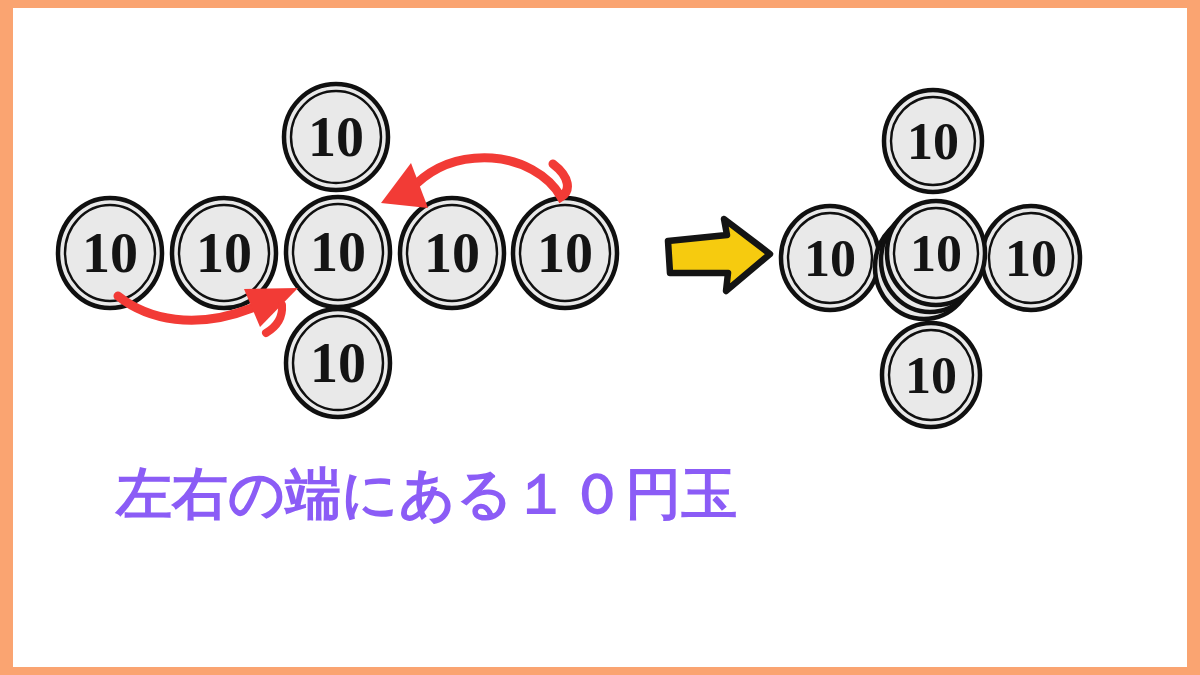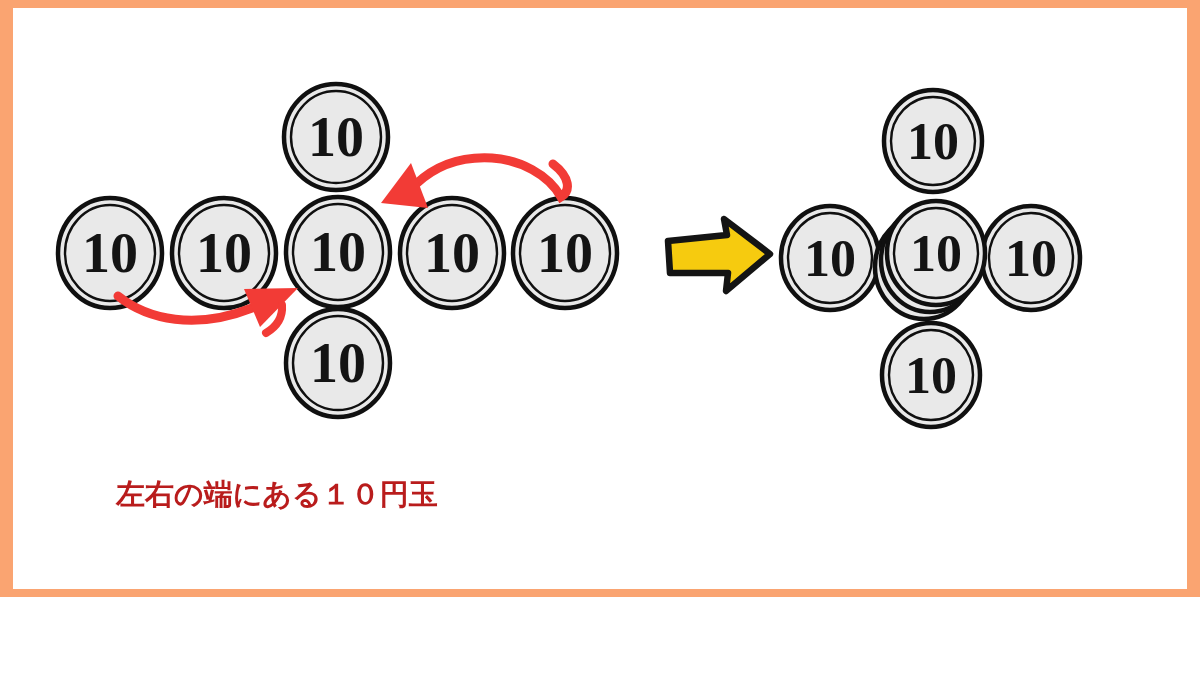--- a/index.html
+++ b/index.html
@@ -3,38 +3,38 @@
 <meta charset="utf-8">
 <style>
   html,body{margin:0;padding:0;background:#ffffff;}
   .frame{
     position:absolute; inset:0; box-sizing:border-box;
     border-style:solid; border-color:#FAA471;
     border-width:8px 13px 8px 13px;
     pointer-events:none; z-index:5;
   }
   .page{
-    position:relative; width:1200px; height:597px; overflow:hidden;
+    position:relative; width:1200px; height:675px; overflow:hidden;
     background:#ffffff;
     font-family:"DejaVu Sans","Liberation Sans",sans-serif;
   }
   svg.canvas{position:absolute; left:0; top:0;}
   .coin-body{stroke-width:4.5;}
   .coin-ring{fill:none; stroke-width:2.4;}
   .coin-num{
     font-family:"Liberation Serif","DejaVu Serif",serif;
     font-weight:700; font-size:56px; text-anchor:middle;
   }
   .after .coin-num{font-size:52px;}
   .move-arrow{fill:none; stroke-width:9; stroke-linecap:round;}
   .move-flick{fill:none; stroke-width:8; stroke-linecap:round;}
   .block-arrow{stroke-width:6.5; stroke-linejoin:round;}
   .caption{
-    position:absolute; color:#b91c1c; font-weight:700;
-    font-size:29px; white-space:nowrap; letter-spacing:0px;
+    position:absolute; color:#8b5cf6; font-weight:700;
+    font-size:56px; white-space:nowrap; letter-spacing:0px;
   }
   .caption-left{left:116px; top:468px; line-height:52px;}
   .caption-right{left:828px; top:446px; line-height:58px;}
 </style>
 </head>
 <body>
 
 <div class="page">
 
   <svg class="canvas" width="1200" height="675" viewBox="0 0 1200 675">

